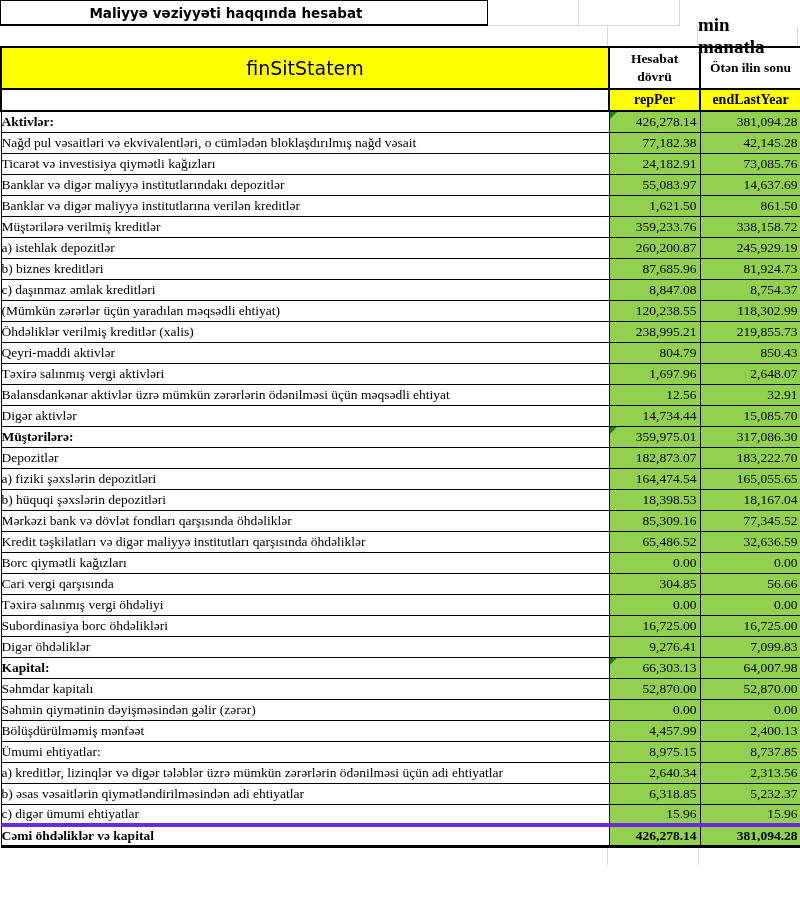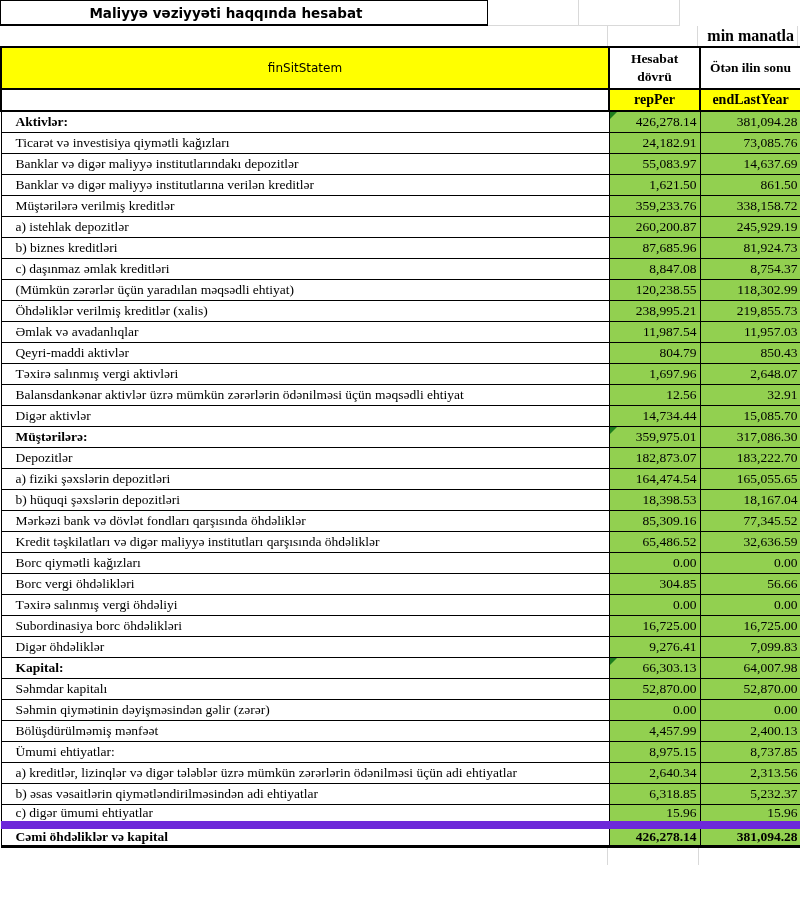--- a/index.html
+++ b/index.html
@@ -13,37 +13,37 @@
     font-family:"DejaVu Sans",sans-serif;font-weight:bold;font-size:13.5px;}
   .ghost{box-sizing:border-box;border-right:1px solid #d9d9d9;border-bottom:1px solid #d9d9d9;}
   .g1{width:91px;}
   .g2{width:101px;}
 
   
   .row-b{display:flex;height:20px;}
   .row-b .blank{width:608px;}
   .row-b .ghost{border-bottom:none;border-left:1px solid #d9d9d9;margin-left:-1px;}
   .unit{display:flex;align-items:center;justify-content:flex-end;padding-right:3px;
-    font-weight:bold;font-size:16px;}
+    font-weight:bold;font-size:19px;}
 
   
   table{border-collapse:collapse;table-layout:fixed;width:800px;}
   th,td{box-sizing:border-box;overflow:hidden;white-space:nowrap;}
   .hdr th{border:2px solid #000;height:42px;font-size:13.5px;font-weight:bold;
     text-align:center;vertical-align:middle;background:#fff;line-height:18px;}
   .hdr .id-cell{background:#ffff00;font-family:"DejaVu Sans",sans-serif;
-    font-weight:normal;font-size:12px;}
+    font-weight:normal;font-size:19px;}
   .code th{border:2px solid #000;height:22px;background:#ffff00;font-size:14px;
     font-weight:bold;vertical-align:middle;}
   .code .blank-th{background:#fff;}
   tbody td{border:1px solid #000;height:21px;font-size:13.5px;vertical-align:middle;}
-  tbody td.lbl{padding:0 14px;text-align:left;}
+  tbody td.lbl{padding:0 0;text-align:left;}
   tbody td.val{background:#92d050;text-align:right;padding:0 3px;position:relative;}
   tbody td.b{font-weight:bold;}
-  tr.total td{border-top:8px solid #6d28d9;border-bottom:3px solid #000;font-weight:bold;}
+  tr.total td{border-top:4px solid #6d28d9;border-bottom:3px solid #000;font-weight:bold;}
   .tri{position:absolute;top:0;left:0;width:0;height:0;
     border-top:7px solid #1e7e1e;border-right:7px solid transparent;}
 
   
   .below{position:relative;height:17px;}
   .vl{position:absolute;top:0;width:1px;height:17px;background:#d9d9d9;}
   .vl1{left:607px;}
   .vl2{left:698px;}
 </style>
 </head>
@@ -88,20 +88,25 @@
         <th>endLastYear</th>
       </tr>
     </thead>
     <tbody>
         <tr>
           <td class="lbl b">Aktivlər:</td>
           <td class="val"><span class="tri"></span><span>426,278.14</span></td>
           <td class="val"><span>381,094.28</span></td>
         </tr>
         <tr>
+          <td class="lbl">Nağd pul vəsaitləri və  ekvivalentləri, o cümlədən bloklaşdırılmış nağd vəsait</td>
+          <td class="val"><span>77,182.38</span></td>
+          <td class="val"><span>42,145.28</span></td>
+        </tr>
+        <tr>
           <td class="lbl">Ticarət və investisiya qiymətli kağızları</td>
           <td class="val"><span>24,182.91</span></td>
           <td class="val"><span>73,085.76</span></td>
         </tr>
         <tr>
           <td class="lbl">Banklar və digər maliyyə institutlarındakı depozitlər</td>
           <td class="val"><span>55,083.97</span></td>
           <td class="val"><span>14,637.69</span></td>
         </tr>
         <tr>
@@ -133,25 +138,20 @@
           <td class="lbl">(Mümkün zərərlər üçün yaradılan məqsədli ehtiyat)</td>
           <td class="val"><span>120,238.55</span></td>
           <td class="val"><span>118,302.99</span></td>
         </tr>
         <tr>
           <td class="lbl">Öhdəliklər verilmiş kreditlər (xalis)</td>
           <td class="val"><span>238,995.21</span></td>
           <td class="val"><span>219,855.73</span></td>
         </tr>
         <tr>
-          <td class="lbl">Əmlak və avadanlıqlar</td>
-          <td class="val"><span>11,987.54</span></td>
-          <td class="val"><span>11,957.03</span></td>
-        </tr>
-        <tr>
           <td class="lbl">Qeyri-maddi aktivlər</td>
           <td class="val"><span>804.79</span></td>
           <td class="val"><span>850.43</span></td>
         </tr>
         <tr>
           <td class="lbl">Təxirə salınmış vergi aktivləri</td>
           <td class="val"><span>1,697.96</span></td>
           <td class="val"><span>2,648.07</span></td>
         </tr>
         <tr>
@@ -193,21 +193,21 @@
           <td class="lbl">Kredit təşkilatları və digər maliyyə institutları qarşısında öhdəliklər</td>
           <td class="val"><span>65,486.52</span></td>
           <td class="val"><span>32,636.59</span></td>
         </tr>
         <tr>
           <td class="lbl">Borc qiymətli kağızları</td>
           <td class="val"><span>0.00</span></td>
           <td class="val"><span>0.00</span></td>
         </tr>
         <tr>
-          <td class="lbl">Borc vergi öhdəlikləri</td>
+          <td class="lbl">Cari vergi qarşısında</td>
           <td class="val"><span>304.85</span></td>
           <td class="val"><span>56.66</span></td>
         </tr>
         <tr>
           <td class="lbl">Təxirə salınmış vergi öhdəliyi</td>
           <td class="val"><span>0.00</span></td>
           <td class="val"><span>0.00</span></td>
         </tr>
         <tr>
           <td class="lbl">Subordinasiya borc öhdəlikləri</td>

